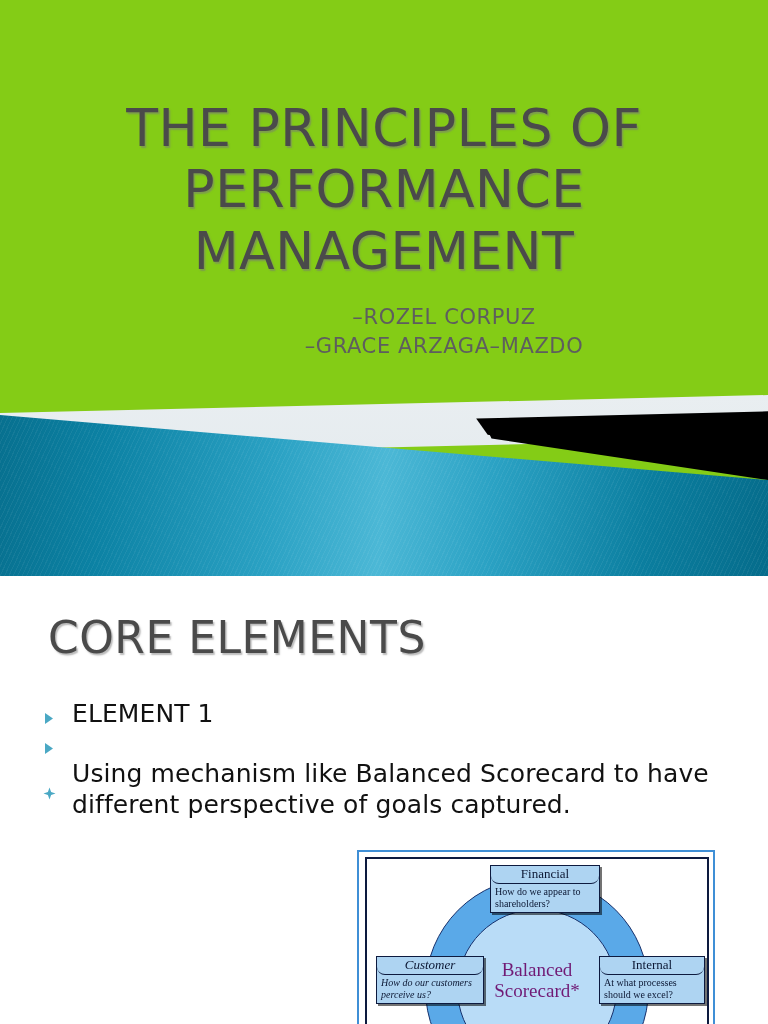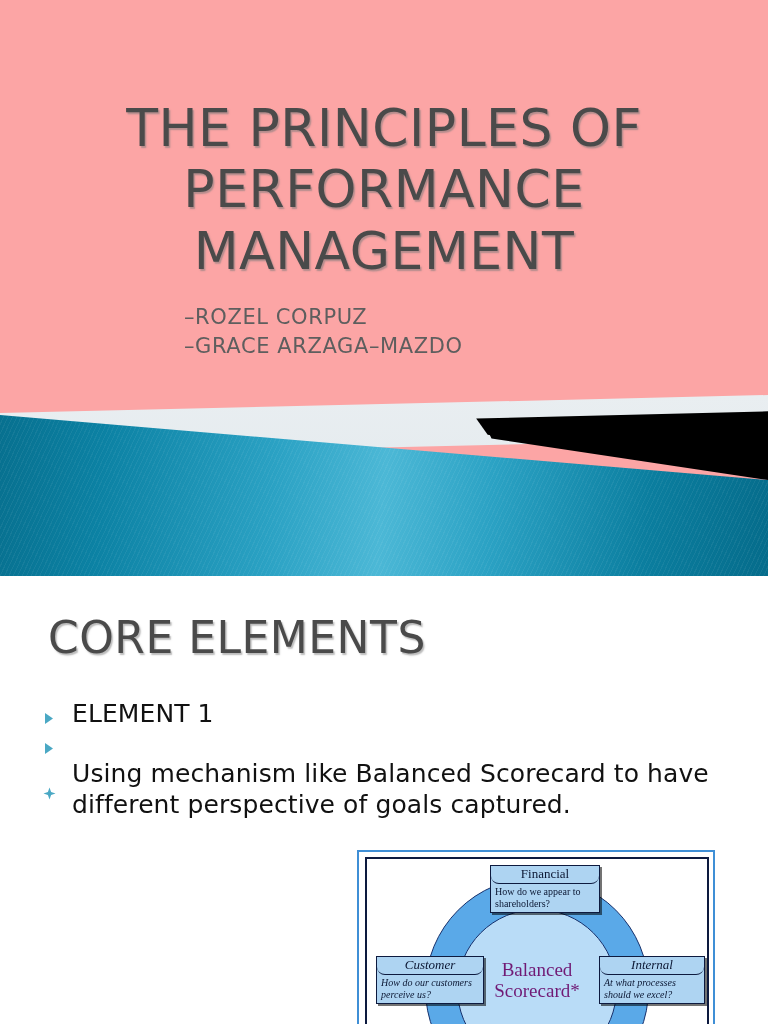--- a/index.html
+++ b/index.html
@@ -14,21 +14,21 @@
     overflow: hidden;
     font-family: "Liberation Sans", sans-serif;
   }
 
   
   #title-slide {
     position: absolute;
     left: 0; top: 0;
     width: 768px;
     height: 576px;
-    background: #fca5a5;
+    background: #84cc16;
     overflow: hidden;
   }
   #slide-title {
     position: absolute;
     left: 64px;
     top: 98px;
     width: 640px;
     text-align: center;
     font-size: 52px;
     line-height: 1.18;
@@ -36,21 +36,21 @@
     letter-spacing: 0.5px;
     color: #4a4a4a;
     text-shadow: 1.5px 1.5px 1.5px rgba(120,120,120,0.55);
     font-family: "DejaVu Sans", sans-serif;
   }
   #byline-block {
     position: absolute;
     right: 64px;
     top: 303px;
     width: 520px;
-    text-align: left;
+    text-align: center;
     font-size: 21px;
     line-height: 1.38;
     color: #5e5e5e;
     letter-spacing: 0.6px;
     font-family: "DejaVu Sans", sans-serif;
   }
   .byline-line { display: block; }
 
   
   #title-banner {
@@ -246,21 +246,20 @@
   #bsc-box-customer {
     left: 9px;
     top: 97px;
     width: 108px;
     font-style: italic;
   }
   #bsc-box-internal {
     left: 232px;
     top: 97px;
     width: 106px;
-    font-style: italic;
   }
 </style>
 </head>
 <body>
 
 <div id="title-slide">
 
   <div id="slide-title">THE PRINCIPLES OF PERFORMANCE MANAGEMENT</div>
 
   <div id="byline-block">

